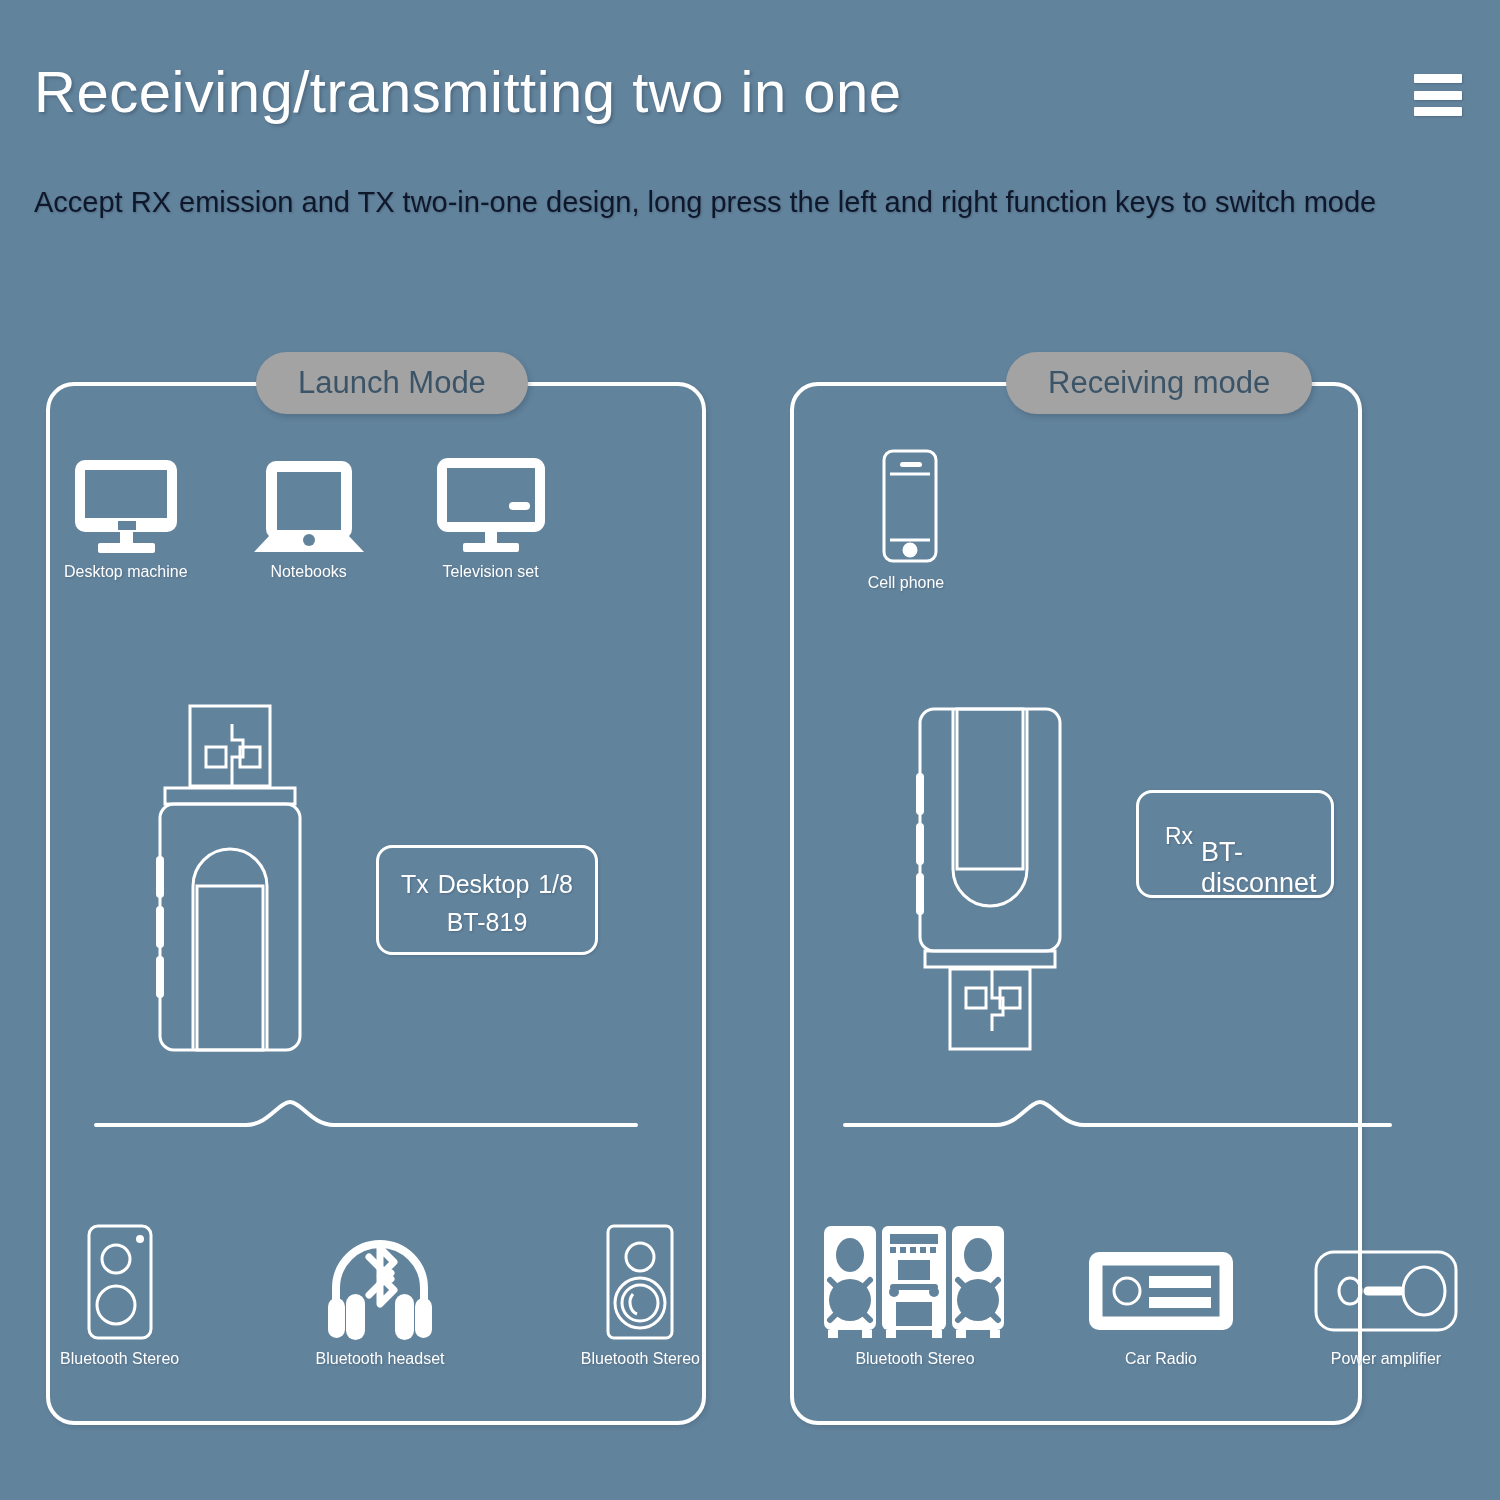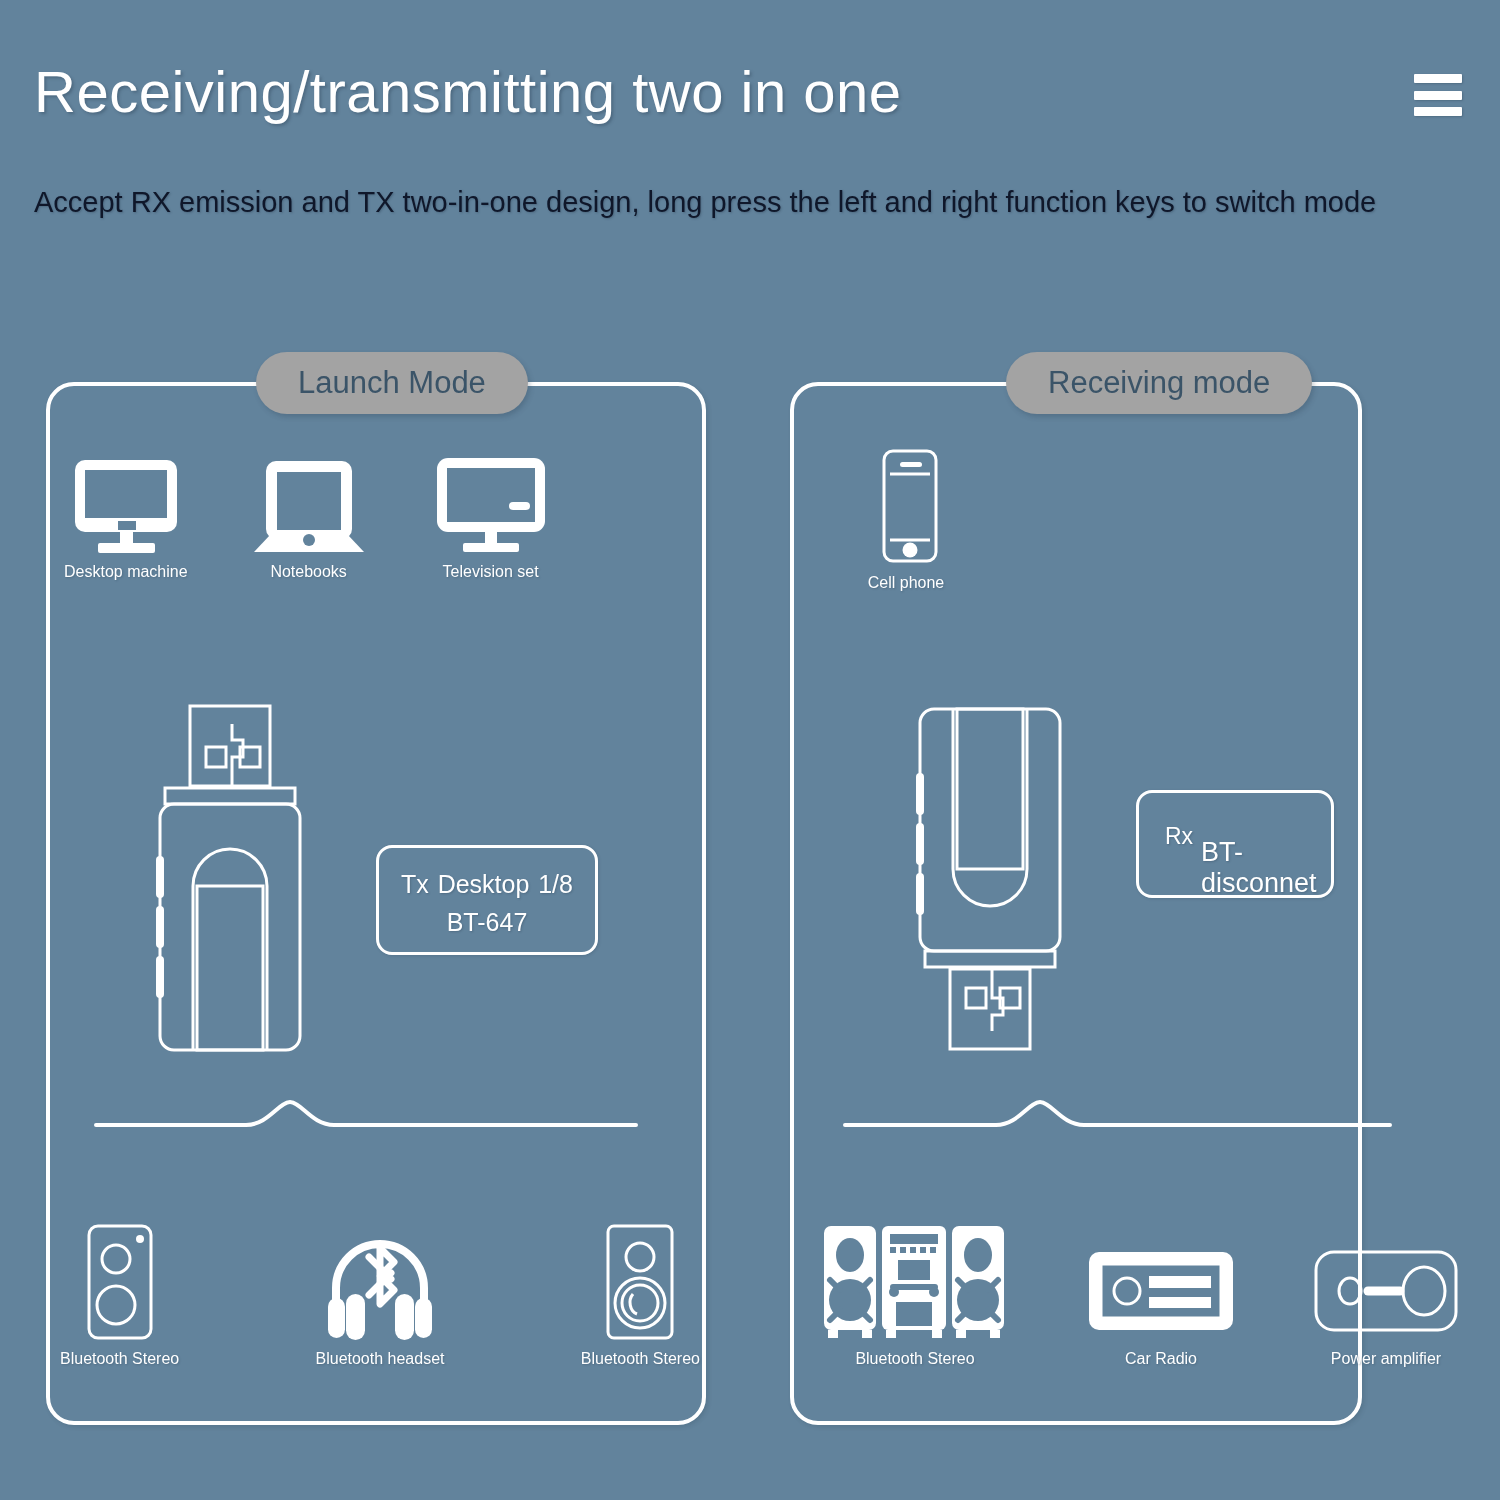--- a/index.html
+++ b/index.html
@@ -253,21 +253,21 @@
       <rect class="stroke-white" x="57" y="186" width="66" height="164"></rect>
     </svg>
   </div>
 
   <div class="screen-box" id="tx-box">
     <div class="tx-line1">
       <span class="txt-shadow">Tx</span>
       <span class="txt-shadow">Desktop</span>
       <span class="txt-shadow">1/8</span>
     </div>
-    <div class="tx-line2 txt-shadow">BT-647</div>
+    <div class="tx-line2 txt-shadow">BT-819</div>
   </div>
 
   <div class="divider" id="divider-left">
     <svg width="540" height="40" viewBox="0 0 540 40" preserveAspectRatio="none" aria-hidden="true">
       <path d="M0 30 H150 C172 30 183 7 194 7 C205 7 216 30 238 30 H540" fill="none" stroke="#ffffff" stroke-width="4" stroke-linecap="round"></path>
     </svg>
   </div>
 
   <div class="device-row" id="row-bot-left">
 

